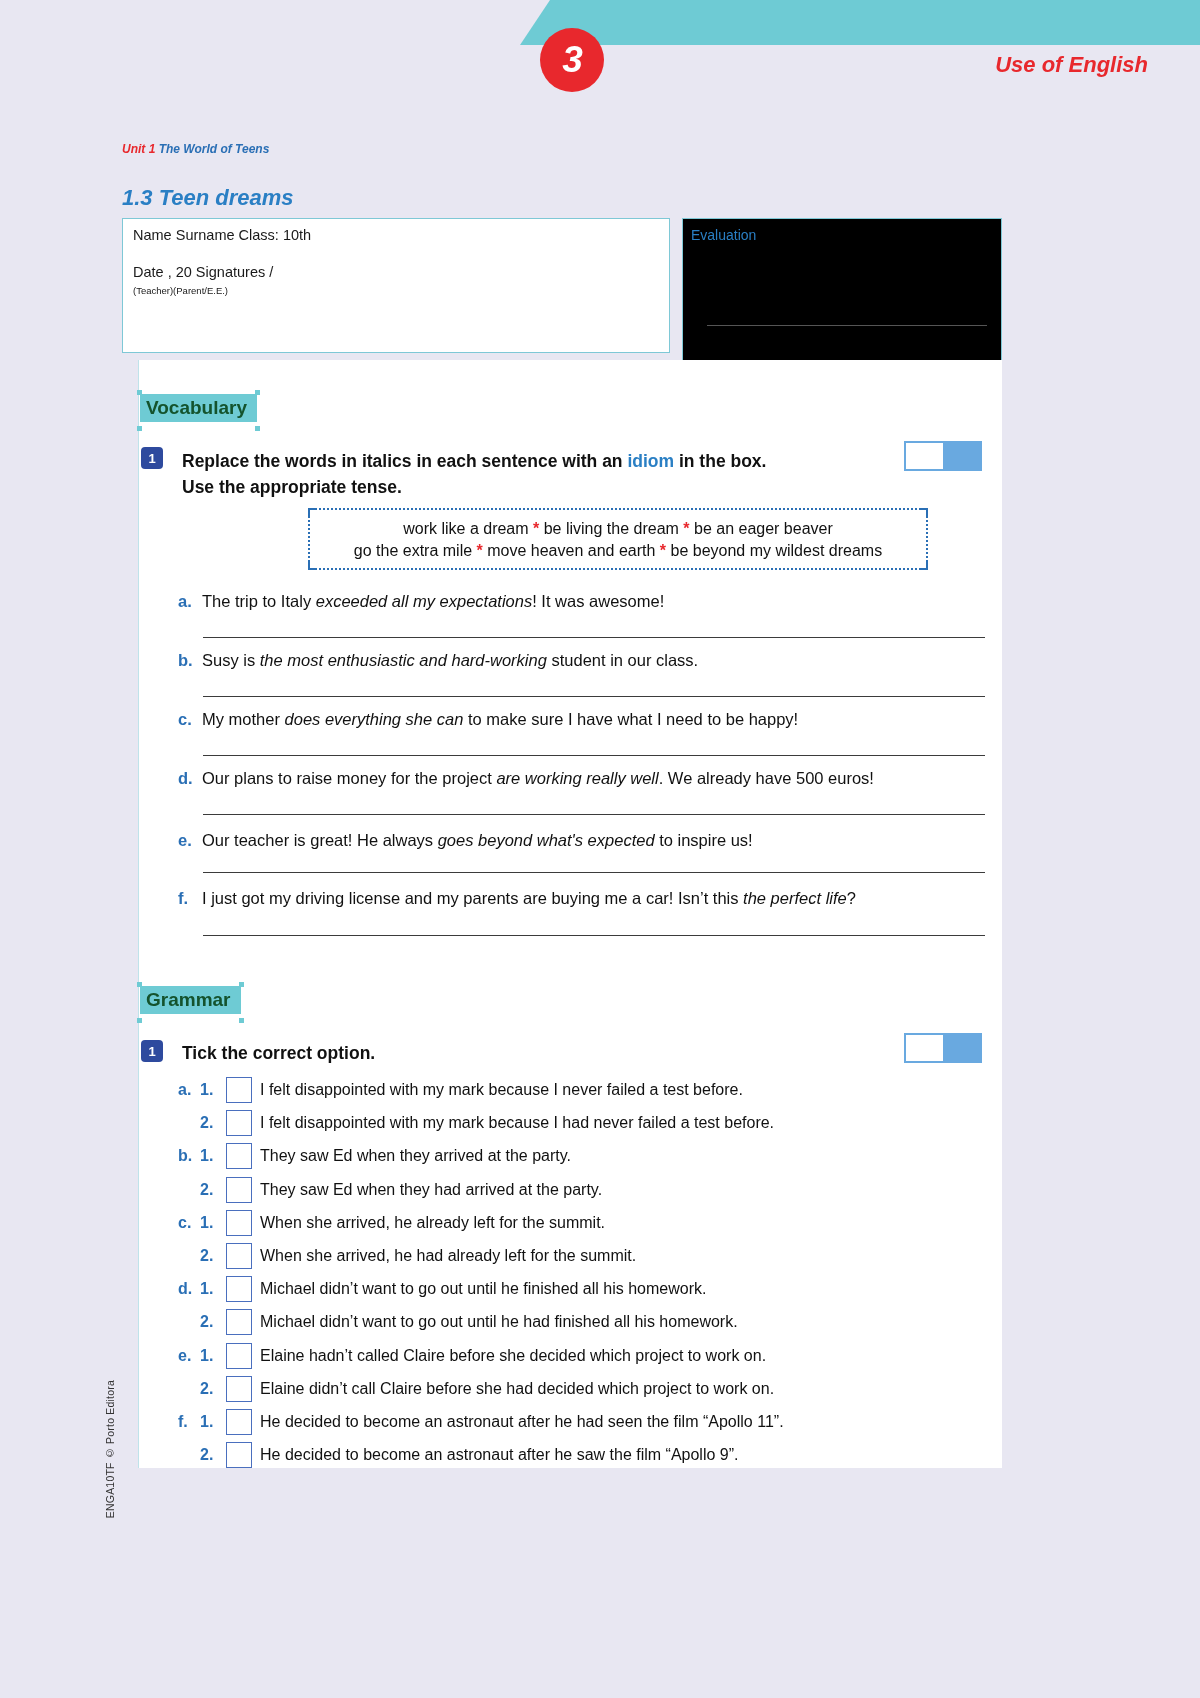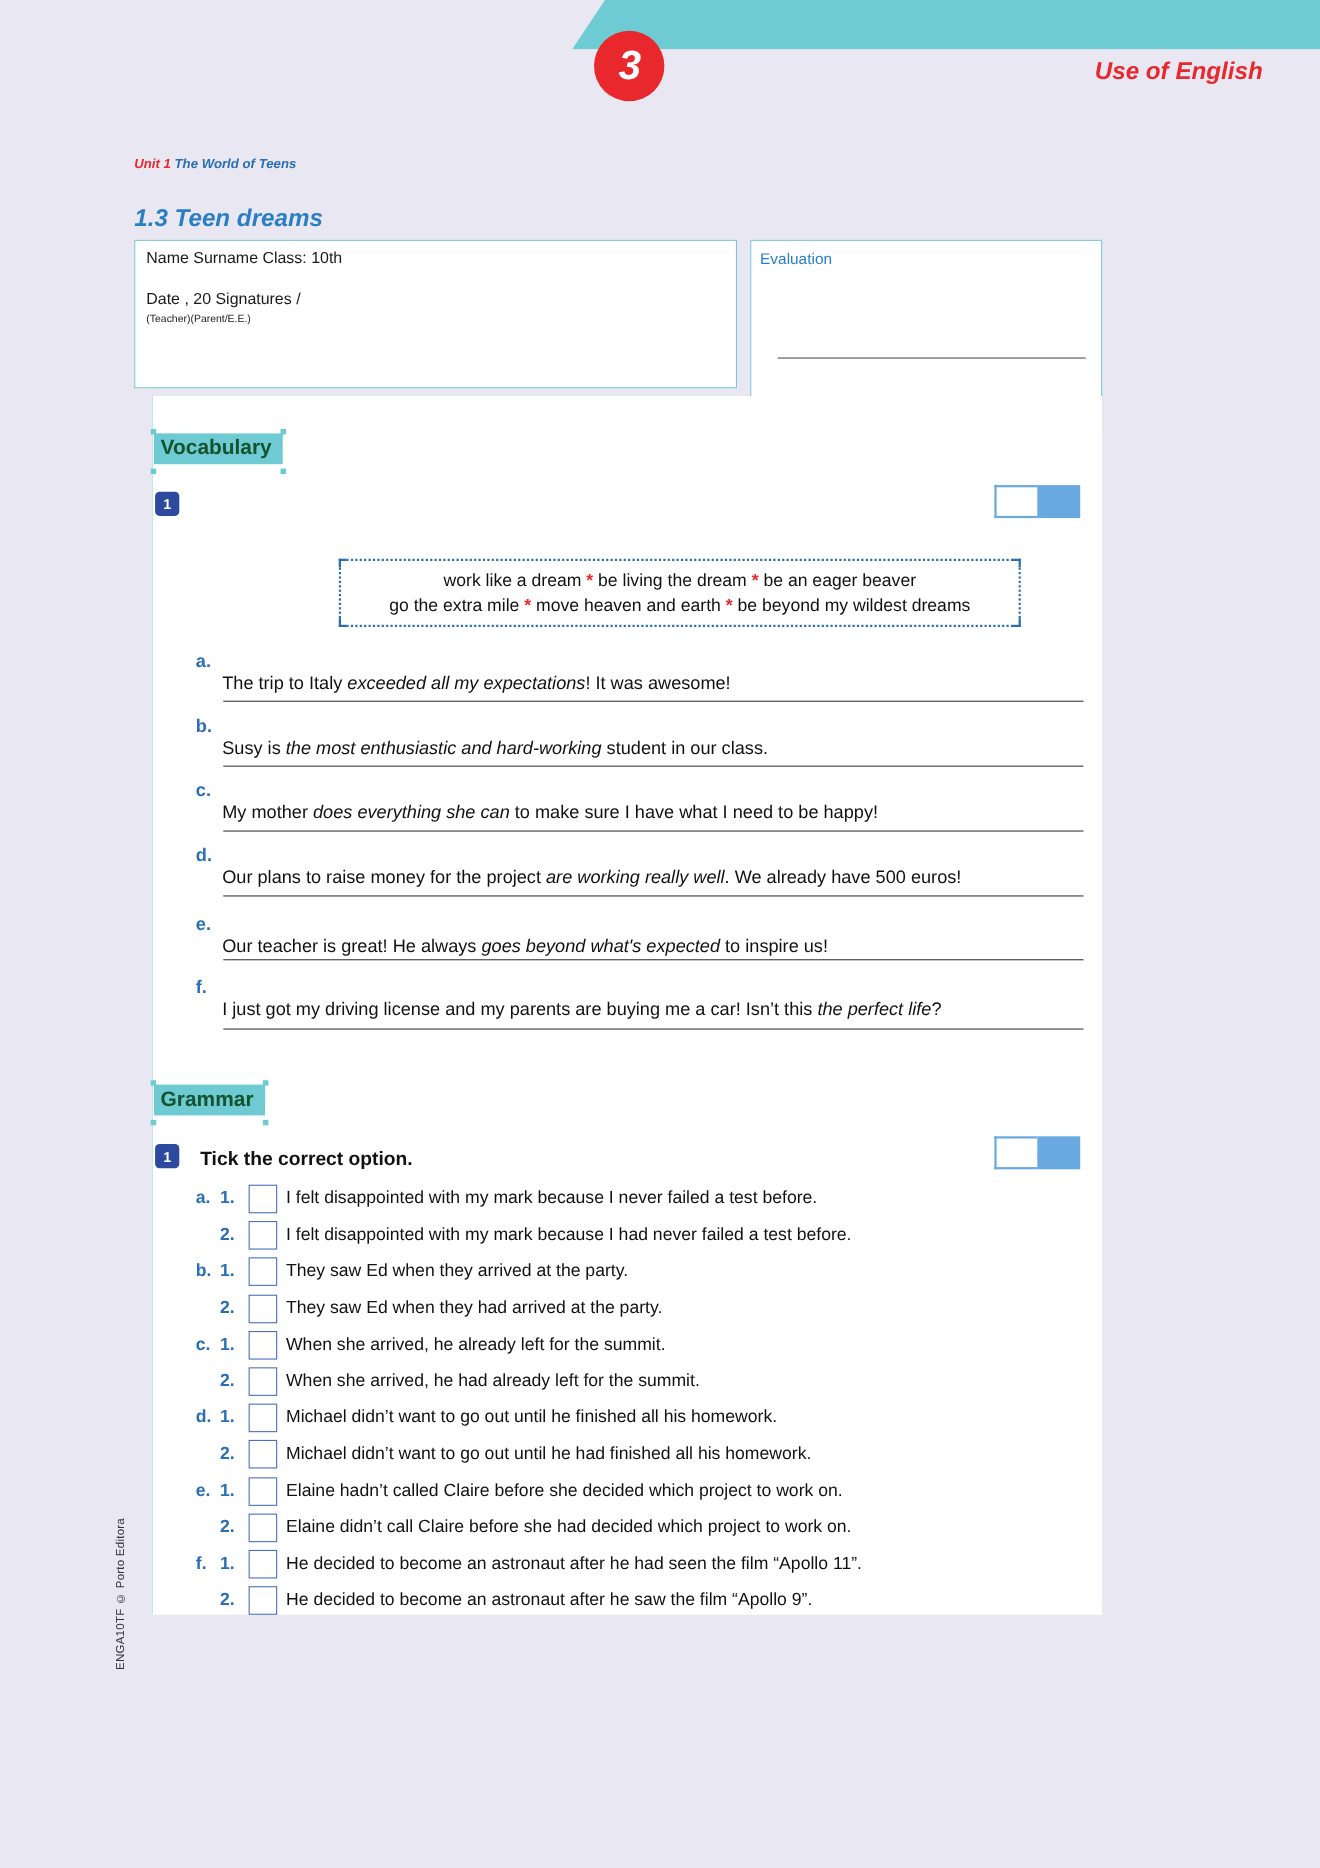--- a/index.html
+++ b/index.html
@@ -47,21 +47,21 @@
     position: absolute; left: 122px; top: 218px;
     width: 548px; height: 135px;
     background: #fff; border: 1px solid #7ec8d6;
   }
   .idbox .l1 { position: absolute; left: 10px; top: 8px; font-size: 14.5px; color: #1a1a1a; }
   .idbox .l2 { position: absolute; left: 10px; top: 45px; font-size: 14.5px; color: #1a1a1a; text-align: center; }
   .idbox .l3 { position: absolute; left: 10px; top: 66px; font-size: 9.5px; color: #1a1a1a; }
   .evalbox {
     position: absolute; left: 682px; top: 218px;
     width: 320px; height: 173px;
-    background: #ffffff; border: 1px solid #7ec8d6;
+    background: #000000; border: 1px solid #7ec8d6;
   }
   .evalbox .etitle { position: absolute; left: 8px; top: 8px; font-size: 14px; color: #2a7fc4; }
   .evalbox .eline { position: absolute; left: 24px; top: 106px; width: 280px; border-top: 1px solid #555; }
 
   
   .sheet {
     position: absolute; left: 138px; top: 360px;
     width: 864px; height: 1108px;
     background: #fff;
     border-left: 1px solid #bfe3ea;
@@ -114,21 +114,21 @@
   .wordbox .c-bl { left: -2px; bottom: -2px; border-right: none; border-top: none; background: #fff; }
   .wordbox .c-br { right: -2px; bottom: -2px; border-left: none; border-top: none; background: #fff; }
   .wb-row { position: absolute; left: 0; width: 100%; text-align: center; font-size: 16px; color: #111; }
   .wb-row .star { color: #e8282d; font-weight: bold; }
   #wb-row-0 { top: 10px; }
   #wb-row-1 { top: 32px; }
 
   
   .vitem { position: absolute; font-size: 16.5px; color: #111; }
   .vitem .ltr { position: absolute; left: 0; top: 0; color: #2a6fb5; font-weight: bold; }
-  .vitem .txt { position: absolute; left: 24px; top: 0; white-space: nowrap; margin-top: 20px; }
+  .vitem .txt { position: absolute; left: 24px; top: 0; white-space: nowrap; }
   .vline { position: absolute; border-top: 1px solid #3b3b3b; }
 
   
   .gitem { position: absolute; font-size: 16px; color: #111; display: flex; align-items: center; }
   .gitem .g-ltr { width: 22px; color: #2a6fb5; font-weight: bold; text-align: left; }
   .gitem .g-num { width: 26px; color: #2a6fb5; font-weight: bold; text-align: left; }
   .gitem .g-box { width: 26px; height: 26px; border: 1px solid #4a6fbe; background: #fff; flex: none; }
   .gitem .g-txt { margin-left: 8px; white-space: nowrap; }
 
   
@@ -164,20 +164,24 @@
     <div class="etitle">Evaluation</div>
     <div class="eline"></div>
   </div>
 
   <div class="sheet"></div>
 
   <div class="sect" id="sect-vocab">Vocabulary</div>
 
   <div class="exnum" style="left:141px; top:447px;">1</div>
 
+  <div class="instr" style="left:182px; top:448px; width:700px;">
+    <span>Replace the words in italics in each sentence with an </span><span class="hl">idiom</span><span> in the box.</span><br>
+    <span>Use the appropriate tense.</span>
+  </div>
 
   <div class="scorebox" style="left:904px; top:441px;">
     <div class="sb-l"></div>
     <div class="sb-r"></div>
   </div>
 
   <div class="wordbox">
     <div class="corner c-tl"></div>
     <div class="corner c-tr"></div>
     <div class="corner c-bl"></div>

